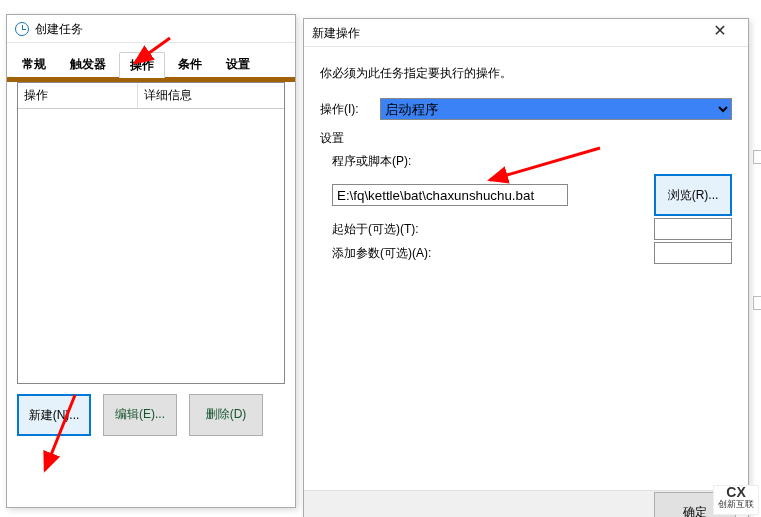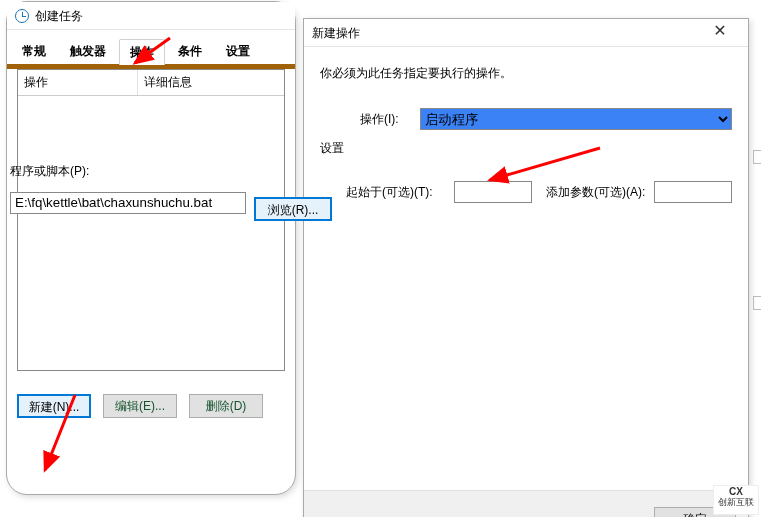--- a/index.html
+++ b/index.html
@@ -4,64 +4,64 @@
 <style>
   * { box-sizing: border-box; font-family: "Microsoft YaHei", "SimSun", sans-serif; }
   body { margin: 0; background: #fff; width: 761px; height: 517px; overflow: hidden; position: relative; font-size: 12px; color: #000; }
 
   .dlg { position: absolute; background: #fff; border: 1px solid #aaa; box-shadow: 2px 2px 6px rgba(0,0,0,0.15); }
   .dlg-title { height: 28px; line-height: 28px; padding: 0 8px; background: #fff; border-bottom: 1px solid #e5e5e5; display: flex; align-items: center; }
   .dlg-title .title-text { flex: 1; }
   .close-btn { width: 40px; height: 28px; line-height: 24px; text-align: center; font-size: 16px; color: #333; cursor: pointer; }
 
   
-  #create-dlg { left: 6px; top: 1px; width: 290px; height: 494px; border-radius: 21px; }
+  #create-dlg { left: 6px; top: 14px; width: 290px; height: 494px; }
   .clock-ico { width: 14px; height: 14px; border: 1px solid #1a73b7; border-radius: 50%; margin-right: 6px; position: relative; }
   .clock-ico::before { content: ""; position: absolute; left: 6px; top: 2px; width: 1px; height: 5px; background: #1a73b7; }
   .clock-ico::after { content: ""; position: absolute; left: 6px; top: 6px; width: 4px; height: 1px; background: #1a73b7; }
 
   .tabs { display: flex; border-bottom: 5px solid #a16207; padding: 4px 4px 0 4px; margin-top: 4px; font-weight: bold; }
   .tab { padding: 4px 10px; border: 1px solid transparent; margin-right: 2px; cursor: pointer; border-bottom: none; border-radius: 2px 2px 0 0; }
   .tab.active { border-color: #d0d0d0; background: #fff; position: relative; top: 1px; }
 
   .desc { padding: 14px 12px; }
   .tbl-wrap { margin: 0 10px; border: 1px solid #888; height: 302px; background: #fff; }
   .tbl-head { display: flex; border-bottom: 1px solid #ccc; background: #fff; }
   .tbl-head .th { padding: 4px 6px; border-right: 1px solid #e0e0e0; }
   .tbl-head .th:first-child { width: 120px; }
   .tbl-head .th:last-child { flex: 1; border-right: none; }
 
   .btn-row { display: flex; gap: 12px; padding: 10px; }
-  .win-btn { min-width: 74px; height: 24px; line-height: 22px; text-align: center; border: 1px solid #adadad; background: #e1e1e1; cursor: pointer; padding: 0 8px; margin-top: 13px; }
+  .win-btn { min-width: 74px; height: 42px; line-height: 22px; text-align: center; border: 1px solid #adadad; background: #e1e1e1; cursor: pointer; padding: 8px 8px; }
   .win-btn.primary { border: 2px solid #0078d7; background: #e5f1fb; }
   .win-btn.disabled { color: #14532d; }
 
   
   #action-dlg { left: 303px; top: 18px; width: 446px; height: 517px; }
   .action-body { padding: 12px 16px; }
-  .inst { margin: 6px 0 26px 0; }
+  .inst { margin: 6px 0 16px 0; }
   .row { display: flex; align-items: center; margin-bottom: 10px; }
-  .row .lbl { width: 60px; margin-left: 40px; }
+  .row .lbl { width: 60px; }
   select.op { flex: 1; height: 22px; border: 1px solid #888; background: #3b82f6; }
   .section-label { margin: 8px 0 6px 0; }
-  .settings-column { padding-left: 12px; display: flex; flex-direction: row; gap: 14px; justify-content: flex-end; }
+  .settings-column { padding-left: 12px; display: flex; flex-direction: column; gap: 2px; justify-content: flex-end; }
   .settings-row { display: flex; align-items: center; gap: 8px; }
   .settings-row .slabel { width: 100px; }
   input.tx { height: 22px; border: 1px solid #888; padding: 0 4px; background: #fff; }
   .prog-in { width: 236px; }
   .sm-in { width: 78px; margin-left: auto; }
   .bottom-bar { position: absolute; bottom: 0; left: 0; right: 0; height: 44px; border-top: 1px solid #e0e0e0; background: #f0f0f0; display: flex; align-items: center; padding: 0 12px; justify-content: flex-end; gap: 10px; }
 
   
   .arrow { position: absolute; pointer-events: none; }
   .arrow svg { overflow: visible; }
 
   
   .logo-wm { position: absolute; right: 2px; bottom: 2px; width: 46px; height: 30px; background: #fff; border: 1px solid #eee; font-size: 9px; color: #333; text-align: center; line-height: 10px; padding-top: 1px; }
-  .logo-wm .cx { font-size: 10px; font-weight: bold; }
+  .logo-wm .cx { font-size: 14px; font-weight: bold; }
 
   
   .side-mark { position: absolute; right: 0; width: 8px; height: 14px; border-left: 1px solid #bbb; border-top: 1px solid #bbb; border-bottom: 1px solid #bbb; }
 </style>
 </head>
 <body>
 
 <div class="dlg" id="create-dlg">
   <div class="dlg-title">
     <span class="clock-ico"></span>

